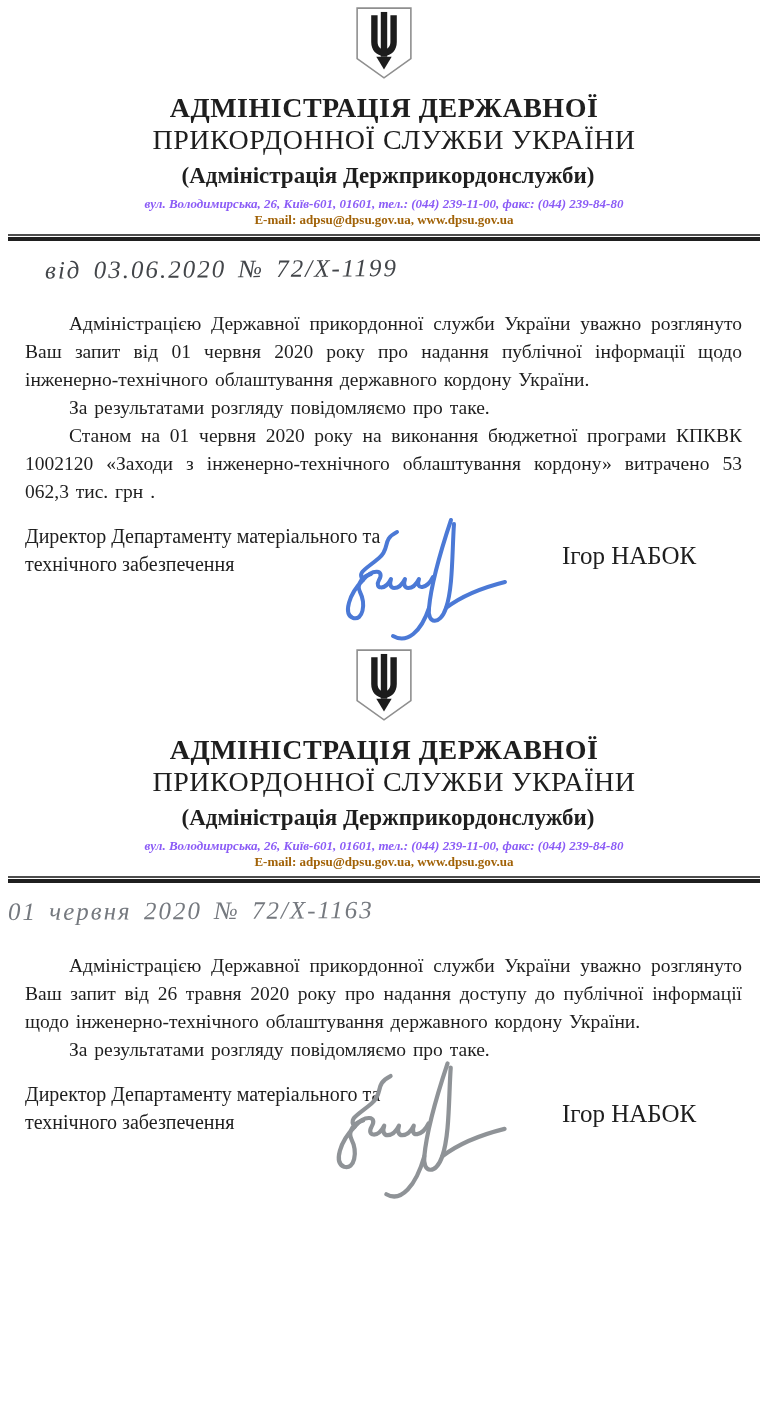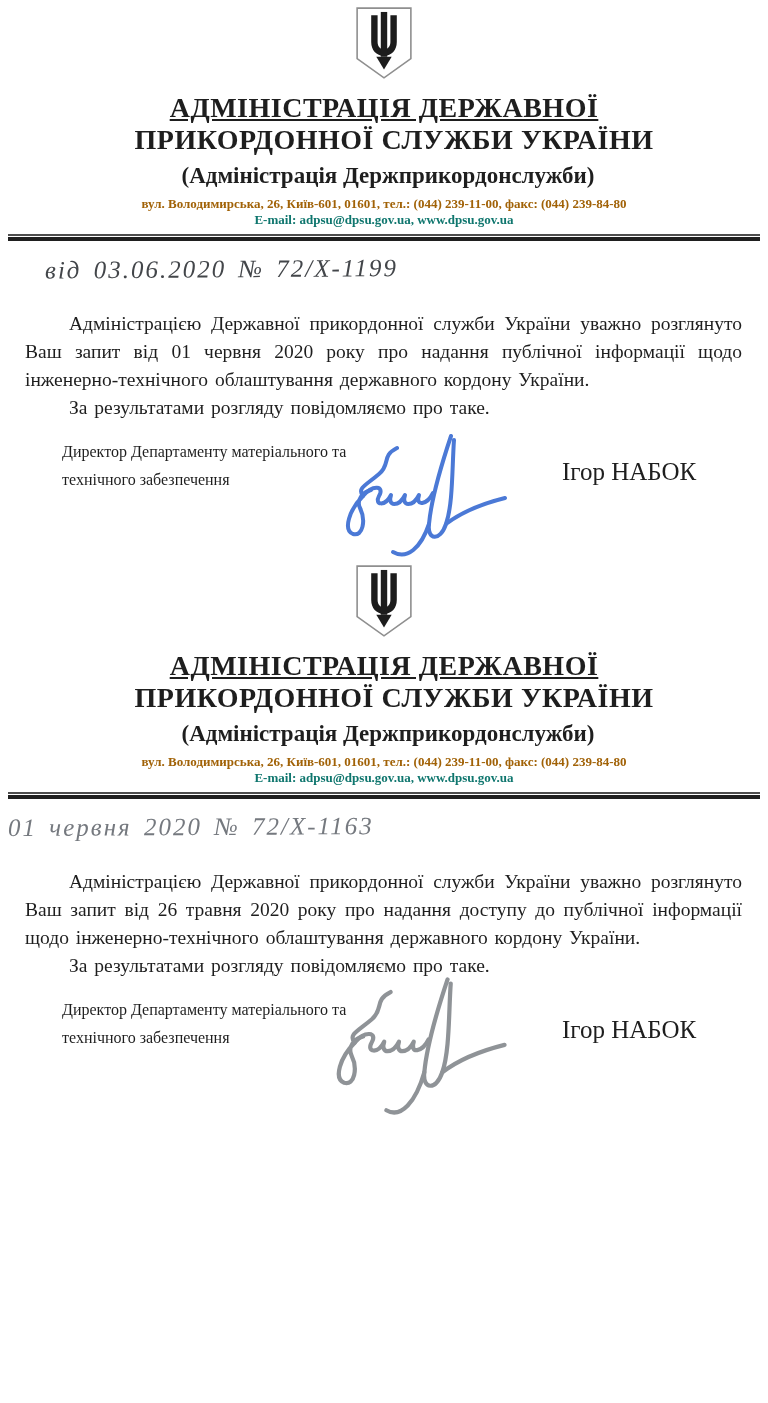--- a/index.html
+++ b/index.html
@@ -8,42 +8,42 @@
     background: #ffffff;
     font-family: "Liberation Serif", serif;
     color: #1e1e1e;
     position: relative;
   }
   .letter { }
   .letterhead { text-align: center; }
   .emblem { margin: 0 auto; width: 64px; }
   .letter-1 .emblem { padding-top: 6px; }
   .letter-2 .emblem { padding-top: 6px; }
-  .org-line1 { font-weight: bold; font-size: 28px; line-height: 32px; letter-spacing: 0.5px; margin-top: 8px; text-decoration: underline; }
-  .org-line2 { font-weight: bold; font-size: 28px; line-height: 32px; letter-spacing: 0.5px; padding-left: 20px; }
+  .org-line1 { font-weight: bold; font-size: 28px; line-height: 32px; letter-spacing: 0.5px; margin-top: 8px; }
+  .org-line2 { font-weight: normal; font-size: 28px; line-height: 32px; letter-spacing: 0.5px; padding-left: 20px; }
   .org-short { font-weight: bold; font-size: 23px; line-height: 26px; margin-top: 7px; margin-left: 8px; }
-  .addr      { font-weight: bold; font-size: 13px; line-height: 15px; margin-top: 7px; color: #a16207; }
-  .email     { font-weight: bold; font-size: 13px; line-height: 15px; margin-top: 1px; color: #0f766e; }
+  .addr      { font-weight: bold; font-size: 13px; line-height: 15px; margin-top: 7px; color: #8b5cf6; font-style: italic; }
+  .email     { font-weight: bold; font-size: 13px; line-height: 15px; margin-top: 1px; color: #a16207; }
   .rule { margin: 7px 8px 0 8px; }
   .rule-thin  { height: 2px; background: #4d4d4d; margin-bottom: 1px; }
   .rule-thick { height: 4px; background: #1f1f1f; }
   .reg {
     font-style: italic; font-size: 25px; line-height: 30px;
     letter-spacing: 2px; word-spacing: 4px; margin-top: 12px;
     white-space: nowrap;
   }
   .reg-1 { margin-left: 45px; transform: rotate(-0.4deg); }
   .reg-2 { margin-left: 8px;  transform: rotate(-0.3deg); }
   .body-text { margin: 27px 26px 0 25px; }
   .body-text p {
     margin: 0; font-size: 19.5px; line-height: 28px;
     text-align: justify; text-indent: 44px; word-spacing: 2px;
   }
   .sig-block { position: relative; margin: 16px 26px 0 25px; height: 120px; }
-  .sig-title div { font-size: 16px; line-height: 28px; margin-left: 37px; }
+  .sig-title div { font-size: 20px; line-height: 28px; }
   .sig-name { position: absolute; left: 537px; top: 20px; font-size: 25px; white-space: nowrap; }
   .autograph { position: absolute; pointer-events: none; }
   .autograph-1 { left: 308px; top: -12px; }
   .autograph-2 { left: 298px; top: -28px; }
   .autograph path { fill: none; stroke: currentColor; stroke-width: 4; stroke-linecap: round; stroke-linejoin: round; }
   .shield-outline { fill: #ffffff; stroke: #8f8f8f; stroke-width: 2.5; }
   .trident-part { fill: #1c1c1c; }
 </style>
 </head>
 <body>
@@ -68,20 +68,21 @@
       <div class="rule-thin"></div>
       <div class="rule-thick"></div>
     </div>
   </header>
 
   <div class="reg reg-1" style="color: rgb(67, 70, 74);">від 03.06.2020  № 72/Х-1199</div>
 
   <div class="body-text">
     <p>Адміністрацією Державної прикордонної служби України уважно розглянуто Ваш запит від 01 червня 2020 року про надання  публічної інформації щодо інженерно-технічного облаштування державного кордону України.</p>
     <p>За результатами розгляду повідомляємо про таке.</p>
+    <p>Станом на 01 червня 2020 року на виконання бюджетної програми КПКВК 1002120 «Заходи з інженерно-технічного облаштування кордону» витрачено 53 062,3 тис. грн .</p>
   </div>
 
   <div class="sig-block">
     <div class="sig-title">
       <div>Директор Департаменту матеріального та</div>
       <div>технічного забезпечення</div>
     </div>
     <svg class="autograph autograph-1" viewBox="0 0 180 150" width="180" height="150" aria-hidden="true" style="color: rgb(75, 121, 214);">
       <path d="M64 22 C48 30 58 38 46 48 C32 60 24 62 30 70 C16 84 10 104 20 108 C30 111 33 94 27 82 C23 74 30 66 38 64"></path>
       <path d="M30 70 C40 58 52 60 46 70 C41 79 52 81 58 69 C54 81 66 81 72 69 C68 81 80 81 86 69 C82 81 94 79 100 67"></path>

